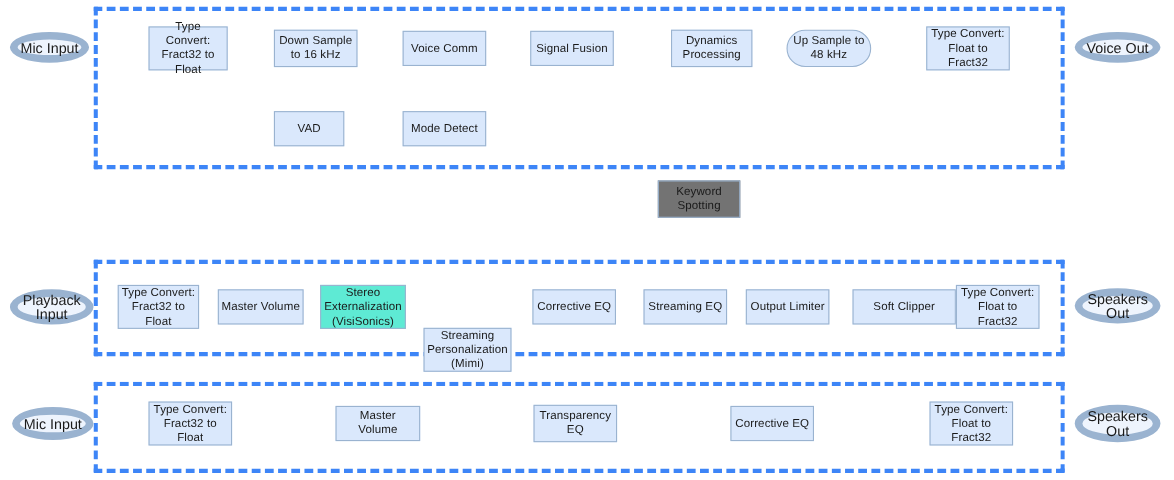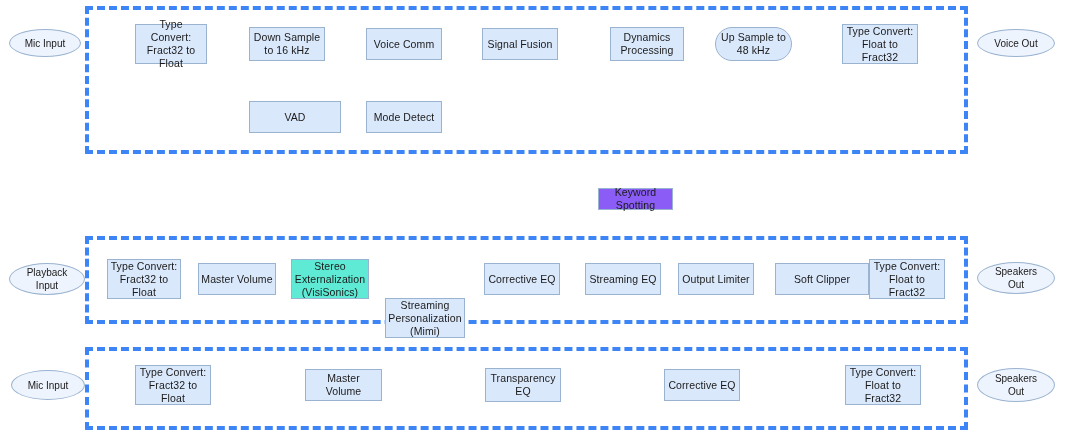--- a/index.html
+++ b/index.html
@@ -42,24 +42,24 @@
     justify-content: center;
     text-align: center;
     padding: 1px 2px;
     white-space: pre-line;
   }
   
   .term {
     position: absolute;
     box-sizing: border-box;
     background: #eef4fd;
-    border: 1px solid #ef4444;
+    border: 7px solid #ef4444;
     border-radius: 50%;
     color: #1a1a1a;
-    font-size: 10px;
+    font-size: 13px;
     line-height: 13px;
     display: flex;
     align-items: center;
     justify-content: center;
     text-align: center;
     white-space: pre-line;
   }
 </style>
 </head>
 <body>
@@ -75,23 +75,23 @@
 to 16 kHz</div>
     <div class="node" style="left: 366px; top: 28px; width: 76px; height: 32px; background: rgb(218, 232, 252); border-color: rgb(154, 179, 208); color: rgb(26, 26, 26);">Voice Comm</div>
     <div class="node" style="left: 482px; top: 28px; width: 76px; height: 32px; background: rgb(218, 232, 252); border-color: rgb(154, 179, 208); color: rgb(26, 26, 26);">Signal Fusion</div>
     <div class="node" style="left: 598px; top: 27px; width: 74px; height: 34px; background: rgb(218, 232, 252); border-color: rgb(154, 179, 208); color: rgb(26, 26, 26); margin-left: 12px;">Dynamics
 Processing</div>
     <div class="node" style="left: 715px; top: 27px; width: 77px; height: 34px; background: rgb(218, 232, 252); border-color: rgb(154, 179, 208); color: rgb(26, 26, 26); border-radius: 17px;">Up Sample to
 48 kHz</div>
     <div class="node" style="left: 842px; top: 24px; width: 76px; height: 40px; background: rgb(218, 232, 252); border-color: rgb(154, 179, 208); color: rgb(26, 26, 26);">Type Convert:
 Float to
 Fract32</div>
-    <div class="node" style="left: 249px; top: 101px; width: 92px; height: 32px; background: rgb(218, 232, 252); border-color: rgb(154, 179, 208); color: rgb(26, 26, 26);">VAD</div>
+    <div class="node" style="left: 249px; top: 101px; width: 64px; height: 32px; background: rgb(218, 232, 252); border-color: rgb(154, 179, 208); color: rgb(26, 26, 26);">VAD</div>
     <div class="node" style="left: 366px; top: 101px; width: 76px; height: 32px; background: rgb(218, 232, 252); border-color: rgb(154, 179, 208); color: rgb(26, 26, 26);">Mode Detect</div>
-    <div class="node" style="left: 598px; top: 188px; width: 75px; height: 22px; background: #8b5cf6; border-color: rgb(154, 179, 208); color: rgb(26, 26, 26);">Keyword
+    <div class="node" style="left: 598px; top: 164px; width: 75px; height: 34px; background: #737373; border-color: rgb(154, 179, 208); color: rgb(26, 26, 26);">Keyword
 Spotting</div>
     <div class="node" style="left: 107px; top: 259px; width: 74px; height: 40px; background: rgb(218, 232, 252); border-color: rgb(154, 179, 208); color: rgb(26, 26, 26);">Type Convert:
 Fract32 to
 Float</div>
     <div class="node" style="left: 198px; top: 263px; width: 78px; height: 32px; background: rgb(218, 232, 252); border-color: rgb(154, 179, 208); color: rgb(26, 26, 26);">Master Volume</div>
     <div class="node" style="left: 291px; top: 259px; width: 78px; height: 40px; background: #5eead4; border-color: rgb(154, 179, 208); color: rgb(26, 26, 26);">Stereo
 Externalization
 (VisiSonics)</div>
     <div class="node" style="left: 385px; top: 259px; width: 80px; height: 40px; background: rgb(218, 232, 252); border-color: rgb(154, 179, 208); color: rgb(26, 26, 26); margin-top: 39px;">Streaming
 Personalization

